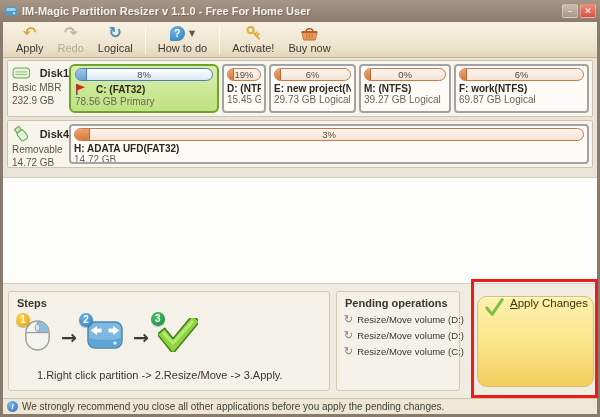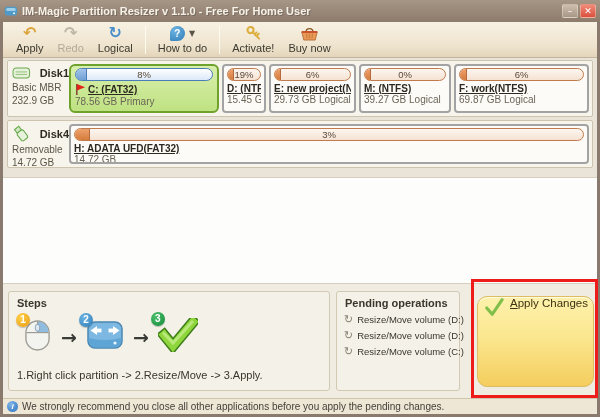--- a/index.html
+++ b/index.html
@@ -54,41 +54,41 @@
     padding: 2px 3px; overflow: hidden; }
   .part.selected { background: linear-gradient(#d9efad, #bfe282); border: 2px solid #6ea22c; border-radius: 6px; padding: 2px 4px; }
   .part.wide { flex: 1; }
   .pbar { position: relative; height: 13px; border: 1px solid #c07a4b; border-radius: 7px;
     background: linear-gradient(#fdf6f0, #f5e2d3); overflow: hidden; margin-bottom: 2px; }
   .pfill { position: absolute; left: 0; top: 0; bottom: 0; min-width: 6px;
     background: linear-gradient(#eda26d, #d67b3c); border-right: 1px solid #b56a3c; }
   .pct { position: absolute; left: 0; width: 100%; text-align: center; font-size: 9.5px; line-height: 12px; color: #584838; }
   .part.selected .pbar { border-color: #4a7cb8; background: linear-gradient(#ffffff, #dbe8f8); }
   .part.selected .pfill { background: linear-gradient(#a3c4ea, #6f9fd4); border-right-color: #4a7cb8; }
-  .pname { display: flex; align-items: center; gap: 2px; font-size: 10px; font-weight: bold; color: #2d2820; white-space: nowrap; overflow: hidden; text-decoration: underline; }
+  .pname { display: flex; align-items: center; gap: 10px; font-size: 10px; font-weight: bold; color: #2d2820; white-space: nowrap; overflow: hidden; }
   .pdetail { font-size: 10px; color: #6c6557; white-space: nowrap; overflow: hidden; }
 
   
   .white-area { position: absolute; left: 0; top: 155px; width: 594px; height: 106px; background: #fdfdfc; border-top: 1px solid #d5cfc0; }
 
   
   .bottom-band { position: absolute; left: 0; top: 261px; width: 594px; height: 115px; background: #f0ece1; border-top: 1px solid #d5cfc0; }
   .group-box { position: absolute; top: 7px; height: 100px; background: #f4f1e8; border: 1px solid #d2c9b3; border-radius: 3px; }
   .steps-box { left: 5px; width: 322px; }
   .pending-box { left: 333px; width: 124px; }
   .group-label { font-size: 11px; font-weight: bold; color: #3a362c; padding: 5px 8px 2px; }
   .steps-icons { display: flex; align-items: center; gap: 9px; padding: 2px 0 0 14px; height: 50px; }
   .step-wrap { position: relative; }
   .badge { position: absolute; left: -7px; top: -6px; width: 14px; height: 14px; border-radius: 50%;
     color: #fff; font-size: 10px; font-weight: bold; text-align: center; line-height: 14px; box-shadow: 0 1px 1px #00000040; }
   .badge.b1 { background: radial-gradient(circle at 35% 30%, #ffd04a, #e89b12); }
   .badge.b2 { background: radial-gradient(circle at 35% 30%, #6cb4e4, #2f7cb5); }
   .badge.b3 { background: radial-gradient(circle at 35% 30%, #4cc06a, #128a3a); }
   .step-arrow { font-size: 19px; font-weight: bold; color: #3a3a36; line-height: 20px; }
-  .steps-caption { font-size: 11px; color: #3a362c; padding: 8px 8px 0 8px; white-space: nowrap; }
+  .steps-caption { font-size: 11px; color: #3a362c; padding: 8px 8px 0 8px; white-space: nowrap; margin-left: 20px; }
   .pending-item { display: flex; align-items: center; gap: 4px; padding: 3px 4px 2px 7px; font-size: 9.5px; color: #3a362c; white-space: nowrap; }
   .pend-ico { font-size: 11px; color: #8b8578; line-height: 11px; }
 
   .apply-btn { position: absolute; left: 474px; top: 12px; width: 117px; height: 91px;
     background: linear-gradient(180deg, #fdf1ac 0%, #fbe78f 45%, #f4cd5d 100%);
     border: 1px solid #ddbd62; border-radius: 10px; display: flex; align-items: flex-start; justify-content: center; gap: 5px;
     box-shadow: inset 0 1px 0 #ffffffaa; }
   .apply-label { font-size: 11.5px; color: #3e3312; }
   .apply-label u { text-decoration: underline; }
 

